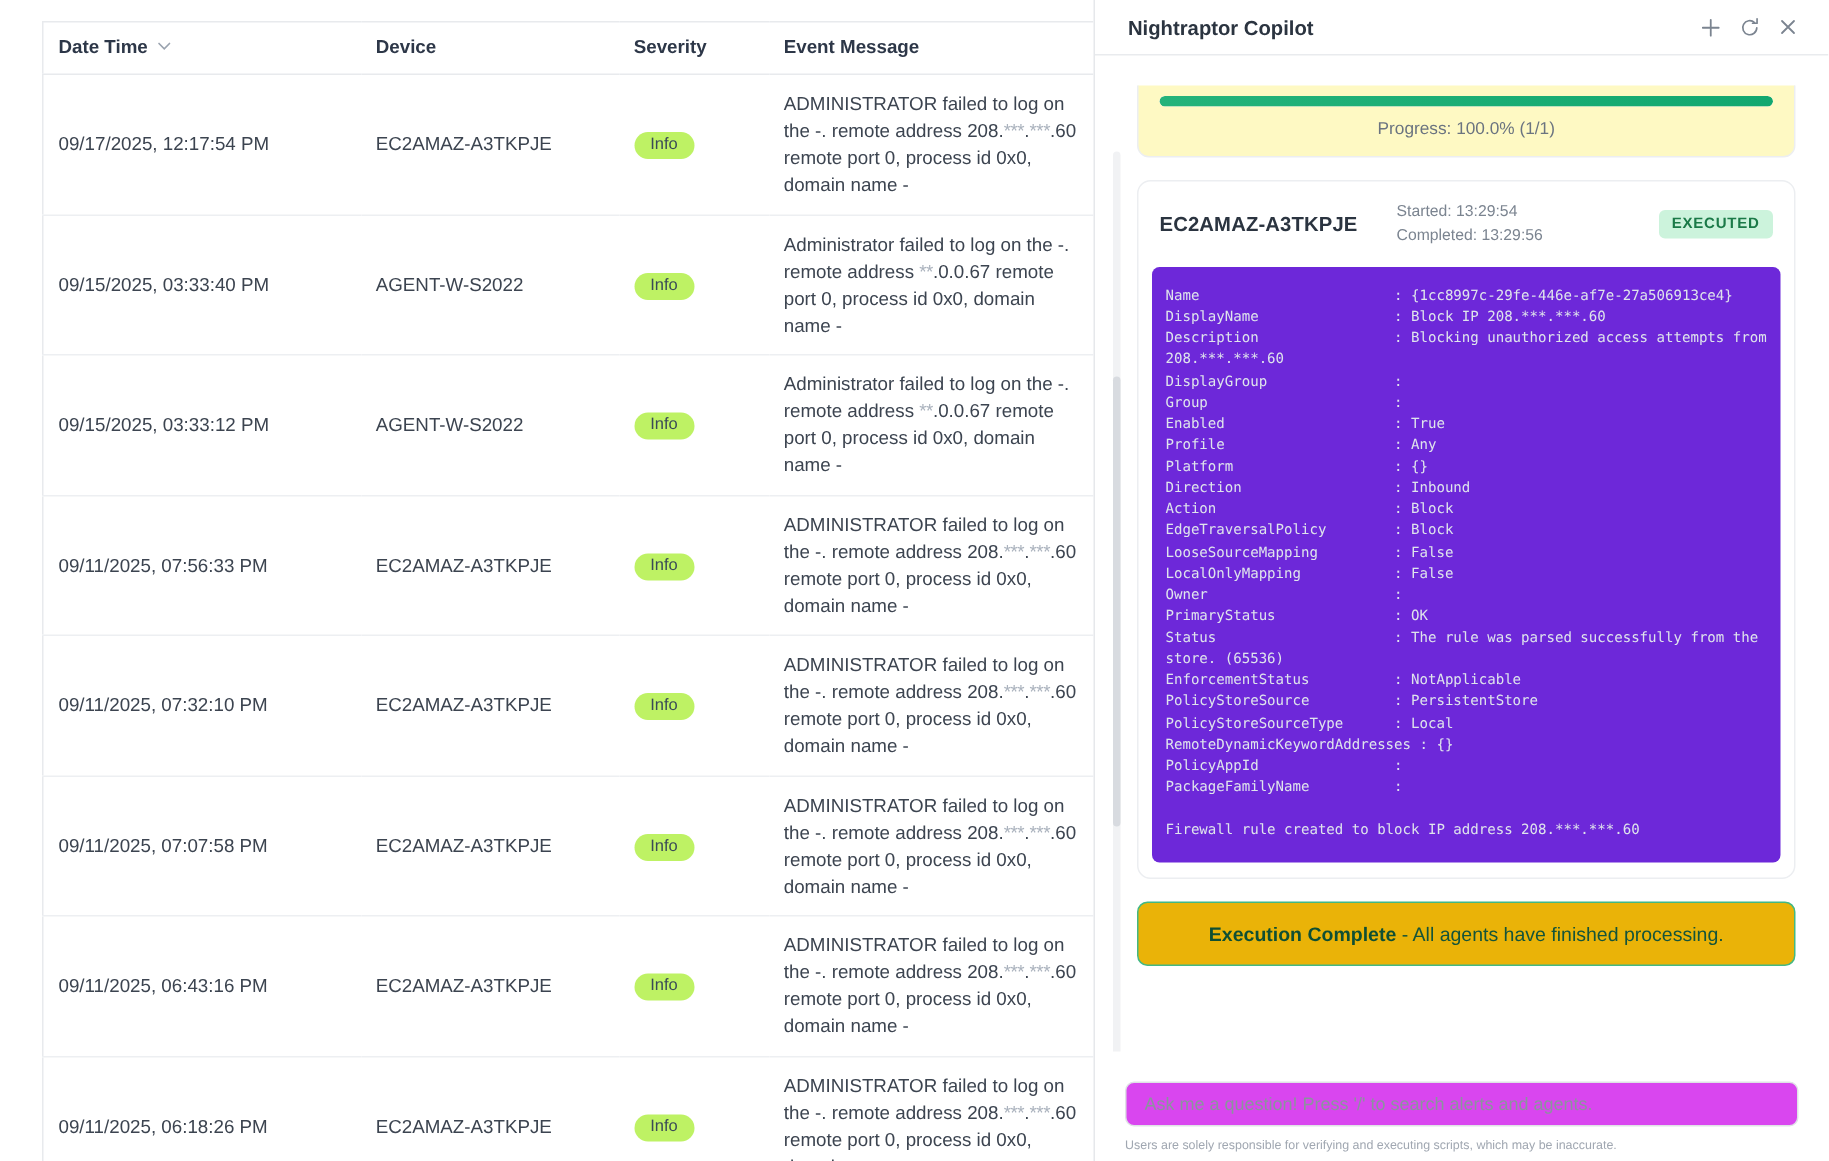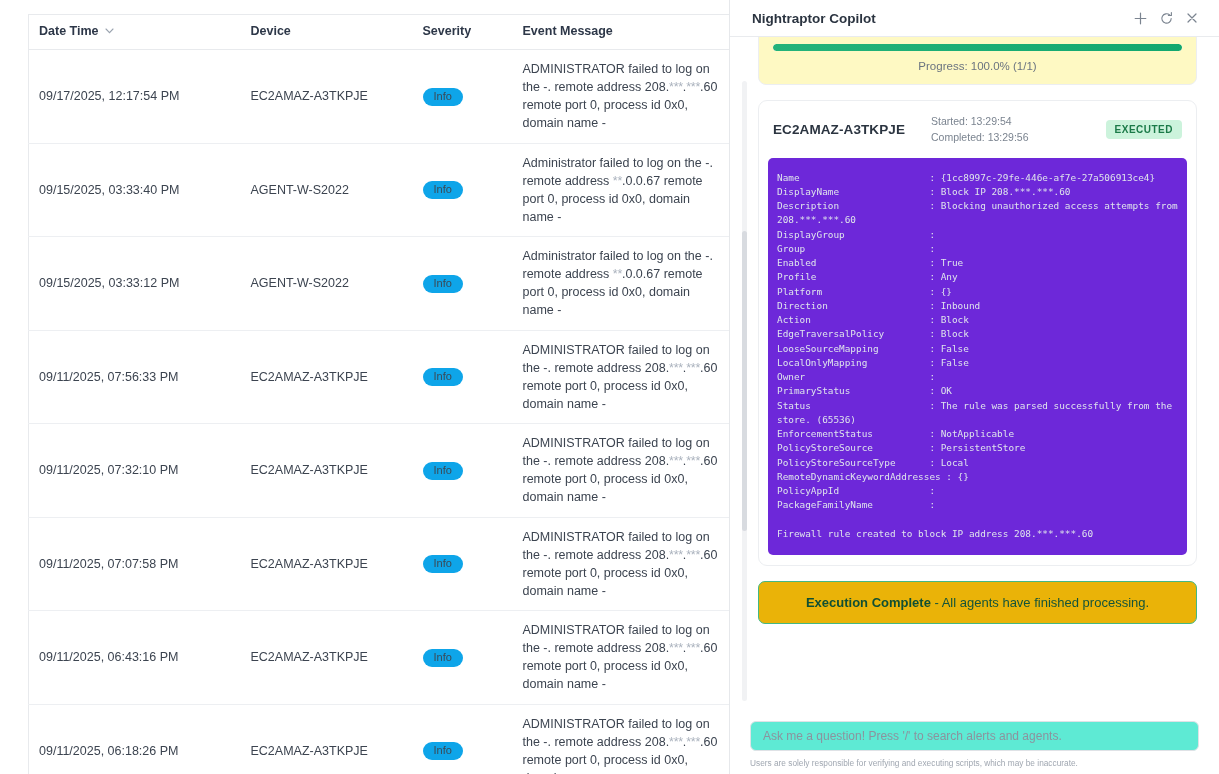--- a/index.html
+++ b/index.html
@@ -57,36 +57,36 @@
     vertical-align: middle;
     line-height: 1.45;
   }
   #events-table tbody tr:last-child td { border-bottom: none; }
   td.cell-date   { padding-left: 11px; white-space: nowrap; }
   td.cell-device { white-space: nowrap; }
   td.cell-msg    { font-size: 11.5px; color: #4a5260; line-height: 1.52; padding-right: 14px; }
 
   .sev-badge {
     display: inline-block;
-    background: #0ea5e9;
+    background: #bef264;
     color: #3a4a57;
     font-size: 11px;
     border-radius: 9px;
     padding: 2px 11px 3px 11px;
     line-height: 1.2;
   }
   .mask { color: #aab2bd; letter-spacing: -0.3px; }
 
   
   #copilot {
     position: absolute; left: 729px; top: 0;
     width: 490px; height: 774px;
     background: #ffffff;
     border-left: 1px solid #e6e8eb;
-    display: flex; flex-direction: column;
+    display: flex; flex-direction: column; gap: 20px;
   }
   #copilot-header {
     height: 37px; min-height: 37px;
     display: flex; align-items: center;
     padding: 0 14px 0 22px;
     border-bottom: 1px solid #e9ebee;
     background: #fff;
   }
   #copilot-title {
     font-size: 13.5px; font-weight: bold; color: #2b3440;
@@ -187,21 +187,21 @@
   #composer-area {
     padding: 0 20px 6px 20px;
     background: #fff;
   }
   #composer-input {
     width: 100%; height: 30px;
     border: 1px solid #dfe2e6; border-radius: 6px;
     font-size: 12px; font-family: "Liberation Sans", sans-serif;
     color: #2b3440;
     padding: 0 12px;
-    background: #5eead4; outline: none;
+    background: #d946ef; outline: none;
   }
   #composer-input::placeholder { color: #8b939e; }
   #disclaimer {
     font-size: 8.3px;
     color: #a0a7b1;
     margin-top: 7px;
   }
 </style>
 </head>
 <body>

